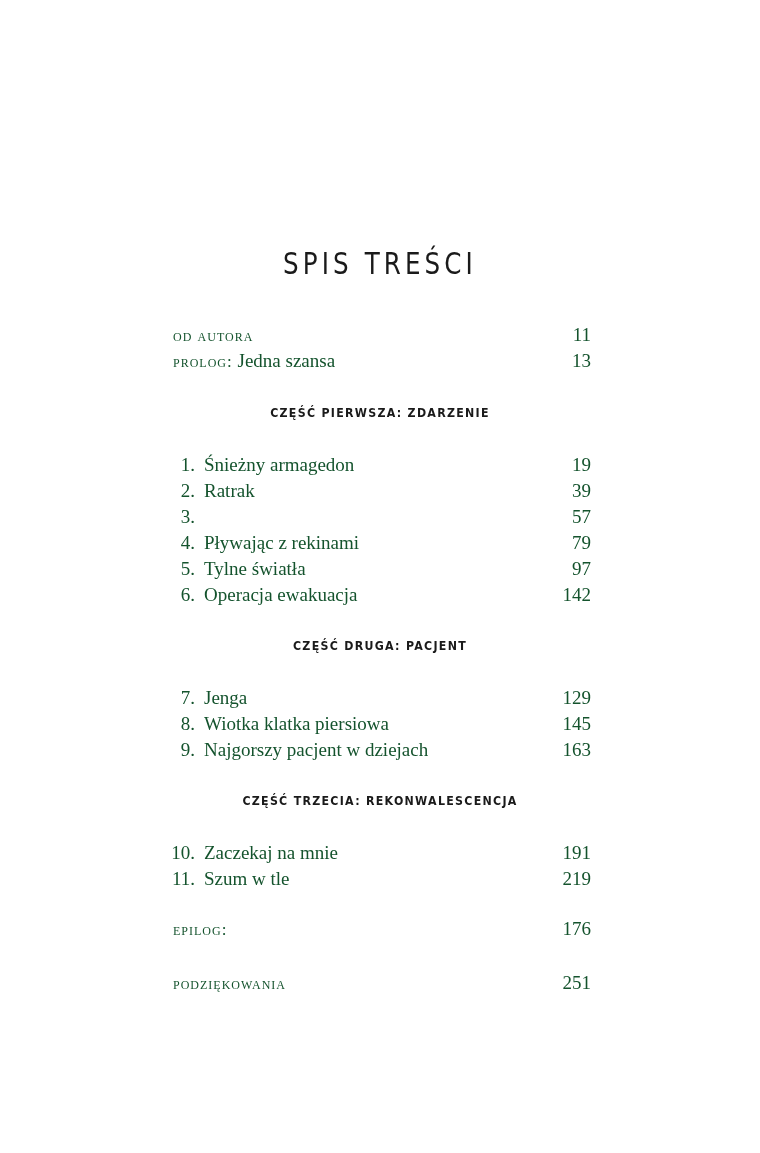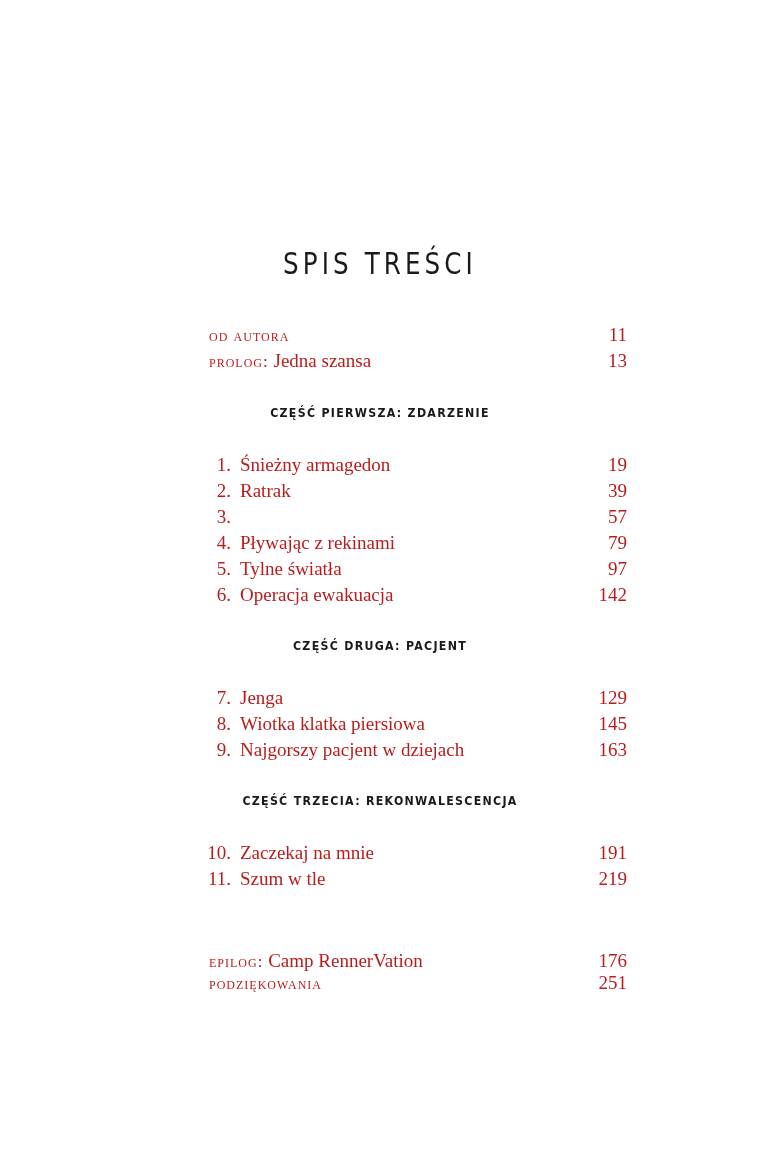--- a/index.html
+++ b/index.html
@@ -25,22 +25,21 @@
     }
     .row {
       position: absolute;
       left: 173px; width: 418px;
       height: 26px;
       font-size: 19px;
       line-height: 26px;
       display: flex;
       justify-content: space-between;
       align-items: baseline;
-      color: #b91c1c;
-      margin-left: 36px;
+      color: #14532d;
     }
     .row .lead { display: flex; align-items: baseline; }
     .sc {
       font-variant: small-caps;
       text-transform: lowercase;
       font-size: 17px;
       letter-spacing: 1px;
     }
     .num { display: inline-block; width: 38px; text-align: right; padding-right: 9px; box-sizing: border-box; }
     .chapter-row { left: 166px; width: 425px; }
@@ -151,22 +150,22 @@
   <span>191</span>
 </div>
 <div class="row chapter-row" style="top:866px;">
   <span class="lead">
       <span class="num">11.</span>
       <span>Szum w tle</span>
     </span>
   <span>219</span>
 </div>
 
-<div class="row" style="top:948px;gap:20px;">
-  <span class="lead"><span class="sc">epilog:</span>&nbsp;<span>Camp RennerVation</span></span>
+<div class="row" style="top:916px;gap:20px;">
+  <span class="lead"><span class="sc">epilog:</span>&nbsp;</span>
   <span>176</span>
 </div>
 <div class="row" style="top:970px;">
   <span class="lead">
       <span class="sc">podziękowania</span>
     </span>
   <span>251</span>
 </div>
 
 </body></html>

